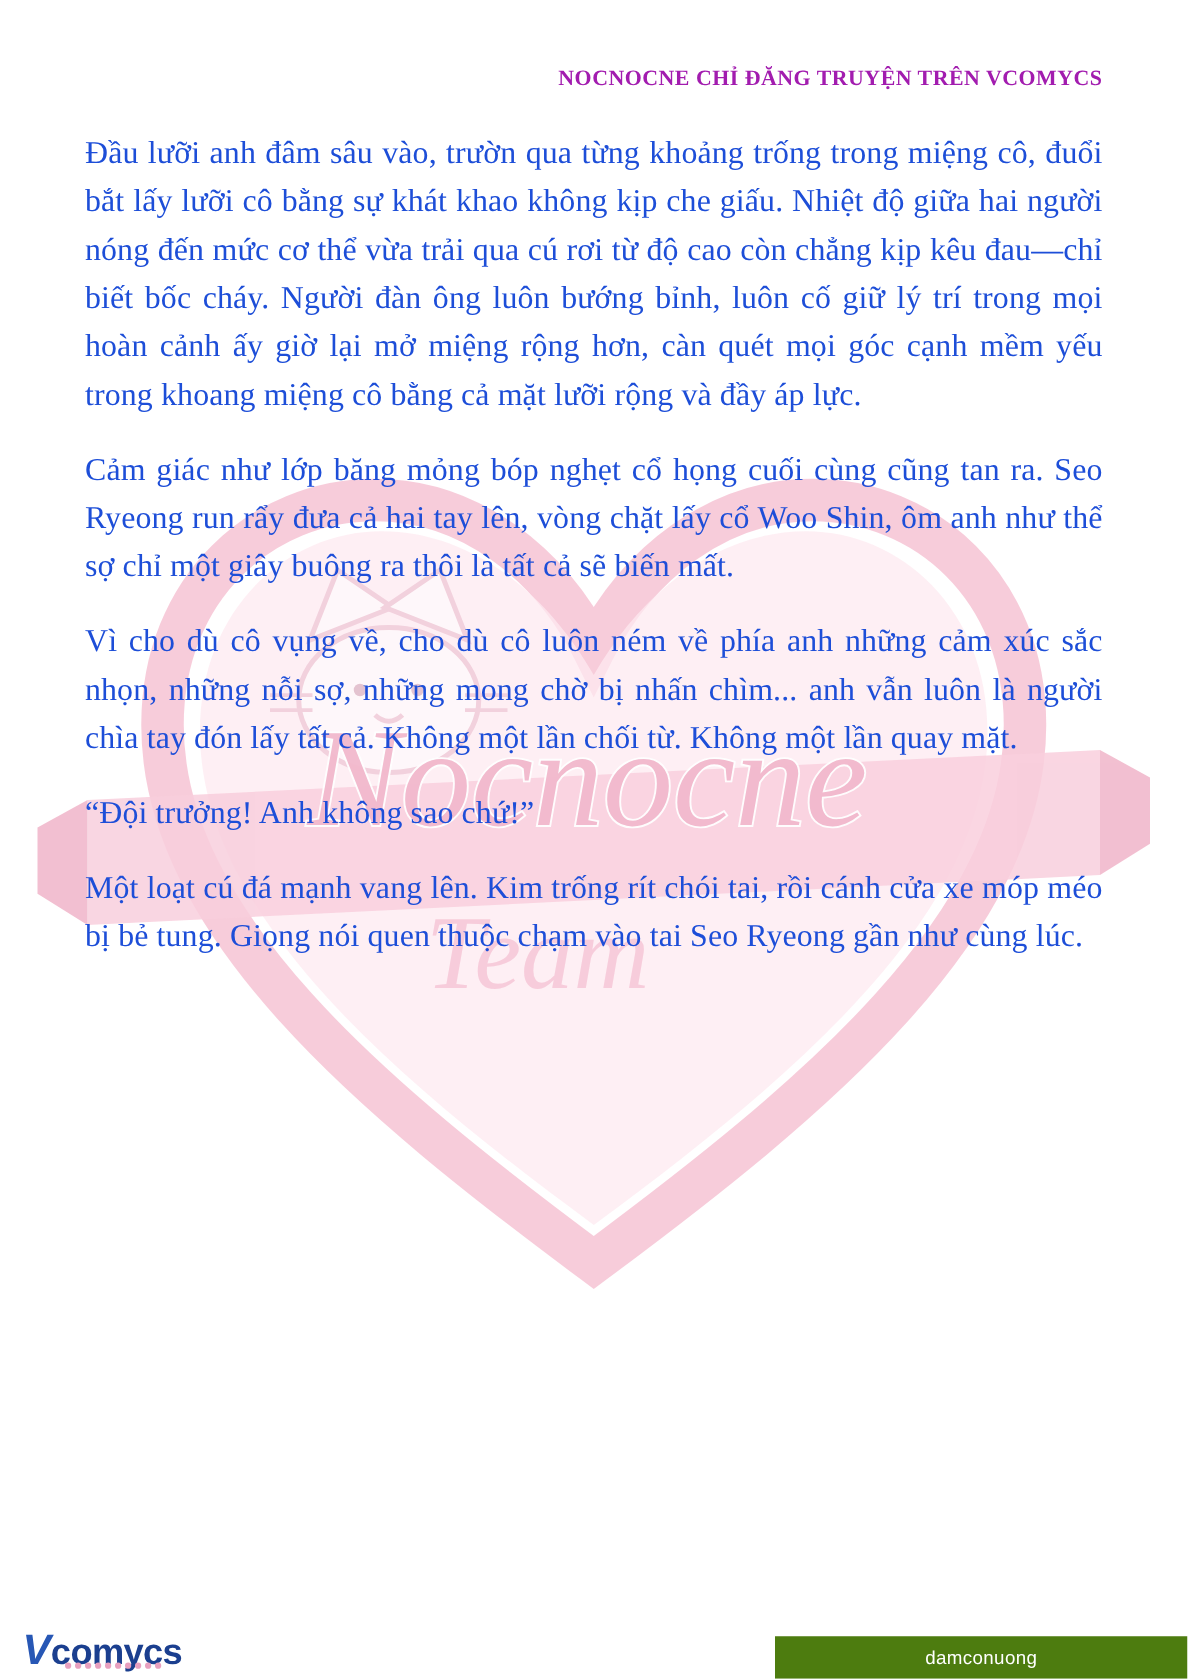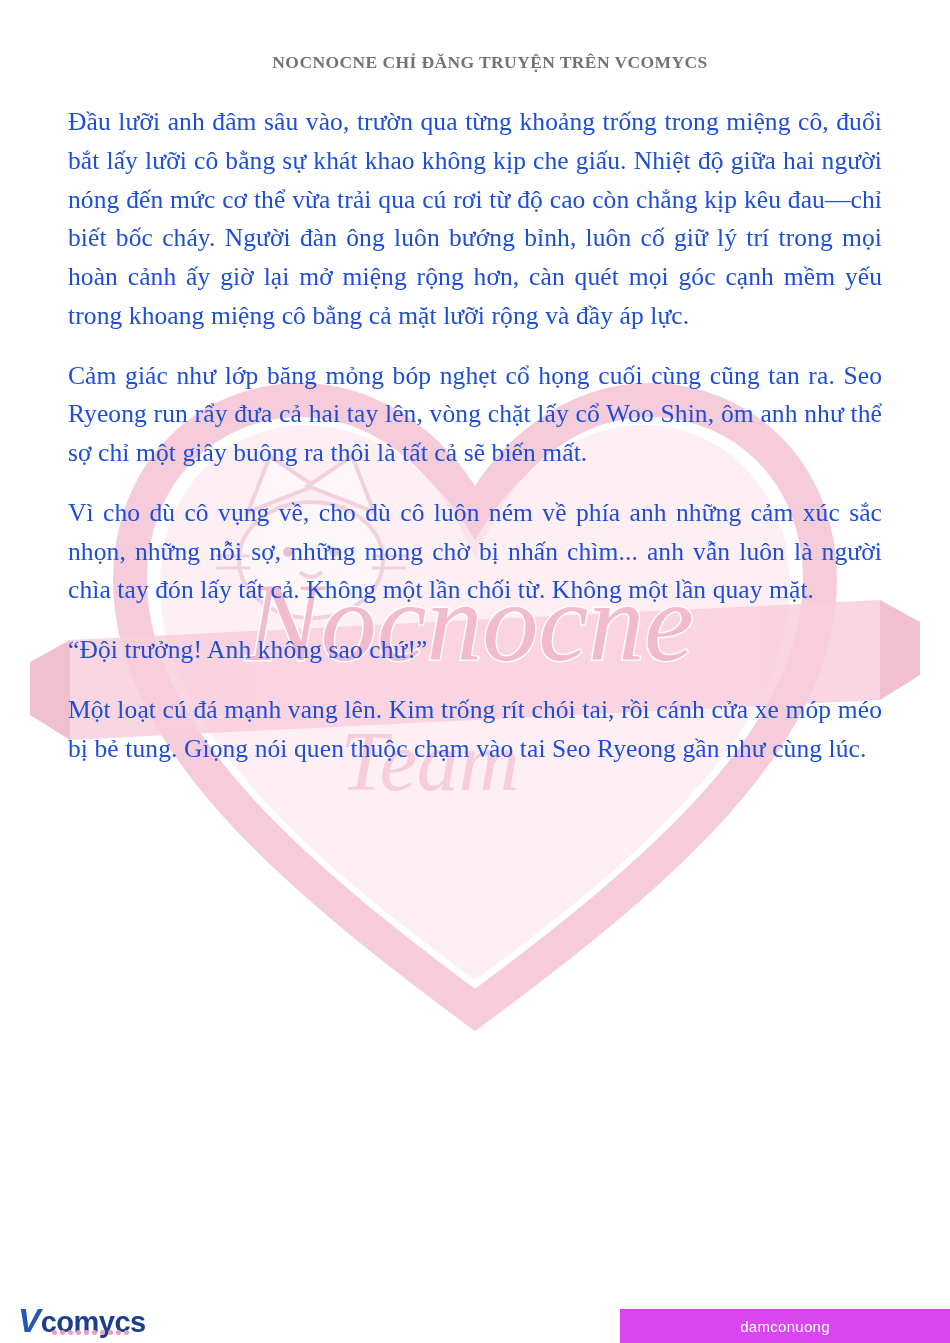--- a/index.html
+++ b/index.html
@@ -30,22 +30,22 @@
   .page {
     position: relative;
     z-index: 2;
     width: 950px;
     height: 1343px;
     box-sizing: border-box;
     padding: 46px 68px 0 68px;
   }
 
   .credit-line {
-    text-align: center;
-    color: #737373;
+    text-align: right;
+    color: #a21caf;
     font-family: "Liberation Serif", serif;
     font-weight: bold;
     font-size: 17.5px;
     letter-spacing: 0.4px;
     margin: 6px 0 0 0;
     padding-left: 30px;
   }
 
   .body-text {
     margin-top: 30px;
@@ -74,21 +74,21 @@
     width: 950px;
     height: 52px;
     z-index: 3;
   }
   .footer-bar {
     position: absolute;
     right: 0;
     bottom: 0;
     width: 330px;
     height: 34px;
-    background: #d946ef;
+    background: #4d7c0f;
     display: flex;
     align-items: center;
     justify-content: center;
   }
   .footer-bar span {
     font-family: "Liberation Sans", sans-serif;
     font-size: 15px;
     color: #ffffff;
     letter-spacing: 0.3px;
   }

